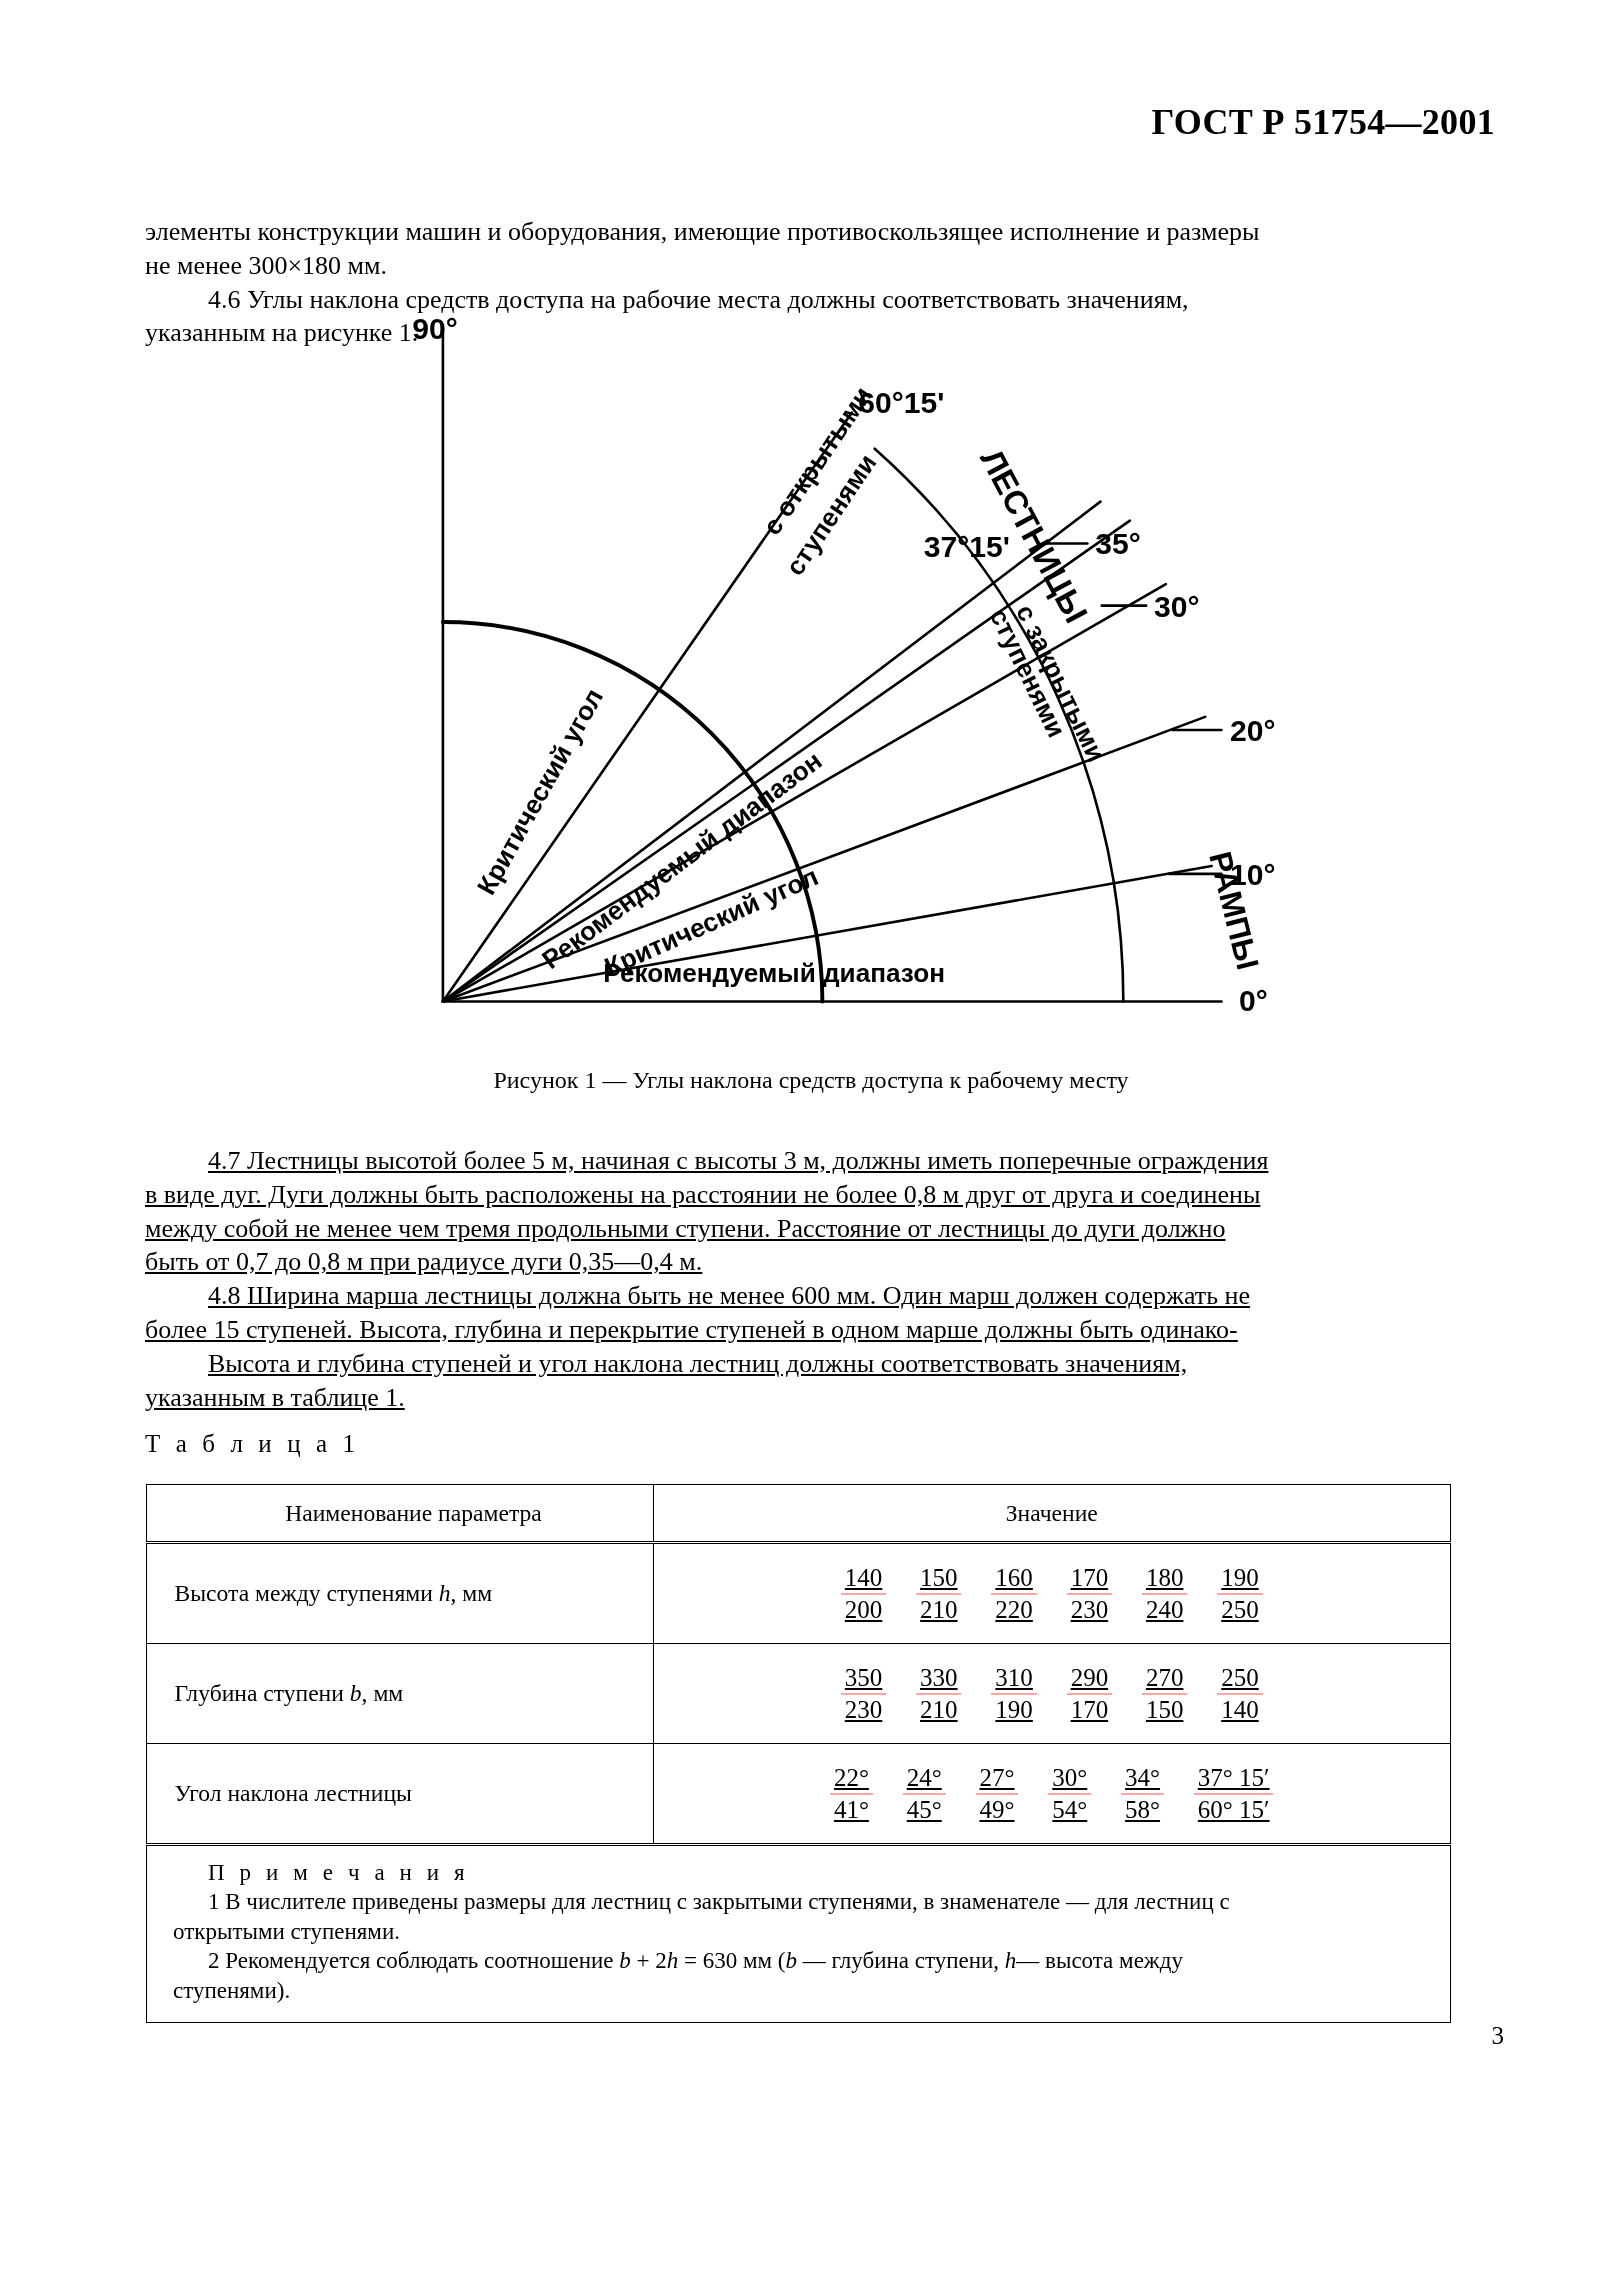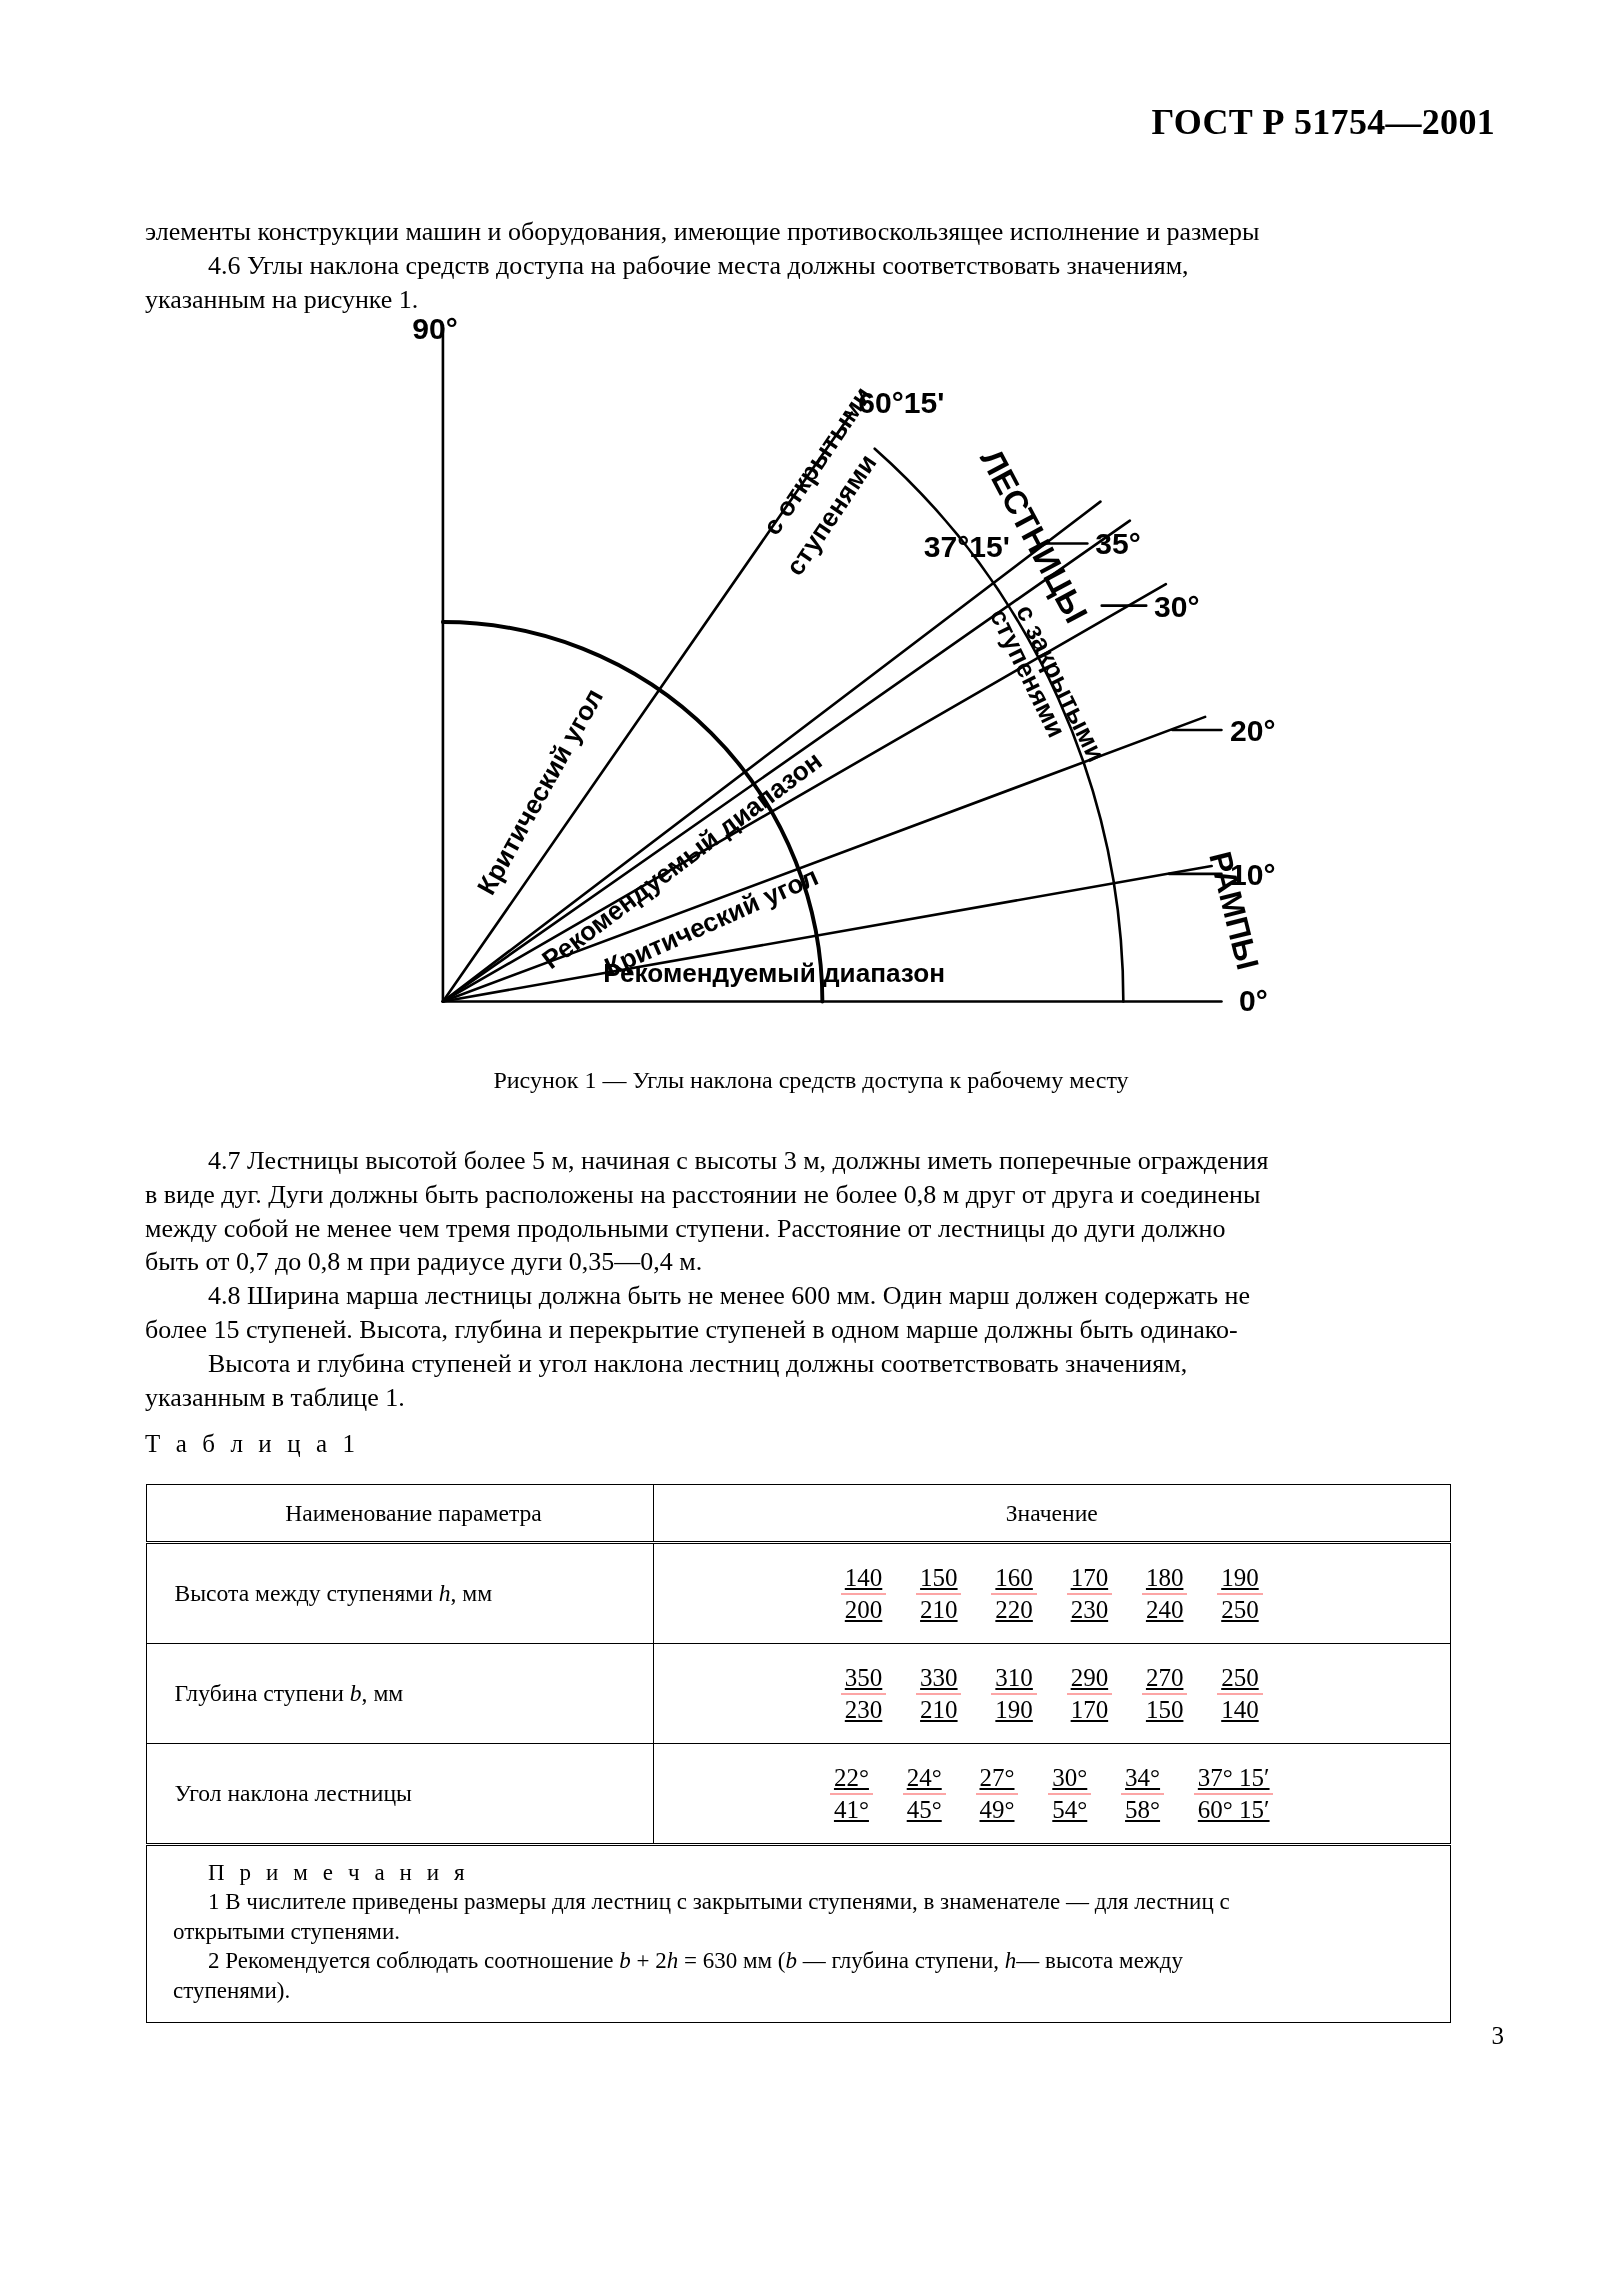--- a/index.html
+++ b/index.html
@@ -35,21 +35,21 @@
     width: 1360px;
     font-size: 26px;
     line-height: 1.30;
     text-align: justify;
     text-justify: inter-word;
   }
   .body-block p { margin: 0; }
   .indent { text-indent: 63px; }
 
   #para-intro { top: 171px; margin-top: 44px; }
-  #para-47    { top: 1144px; }
+  #para-47    { top: 1144px; text-decoration: underline; }
 
   
   .figure-wrap {
     position: absolute;
     left: 145px;
     top: 308px;
     width: 1360px;
     height: 772px;
   }
   .figure-wrap svg { display: block; }
@@ -137,20 +137,21 @@
 </style>
 </head>
 <body>
 
 <div class="page">
 
   <div class="header">ГОСТ Р 51754—2001</div>
 
   <div class="body-block" id="para-intro">
     <p>элементы конструкции машин и оборудования, имеющие противоскользящее исполнение и размеры</p>
+    <p>не менее 300×180 мм.</p>
     <p class="indent">4.6  Углы наклона средств доступа на рабочие места должны соответствовать значениям,</p>
     <p>указанным на рисунке 1.</p>
   </div>
 
   <div class="figure-wrap">
     <svg width="1360" height="772" viewBox="0 0 2078 1180" xmlns="http://www.w3.org/2000/svg">
 
       <g stroke="#000" fill="none" stroke-linecap="round">
 
         <line x1="455" y1="1060" x2="455" y2="30" stroke-width="4"></line>

